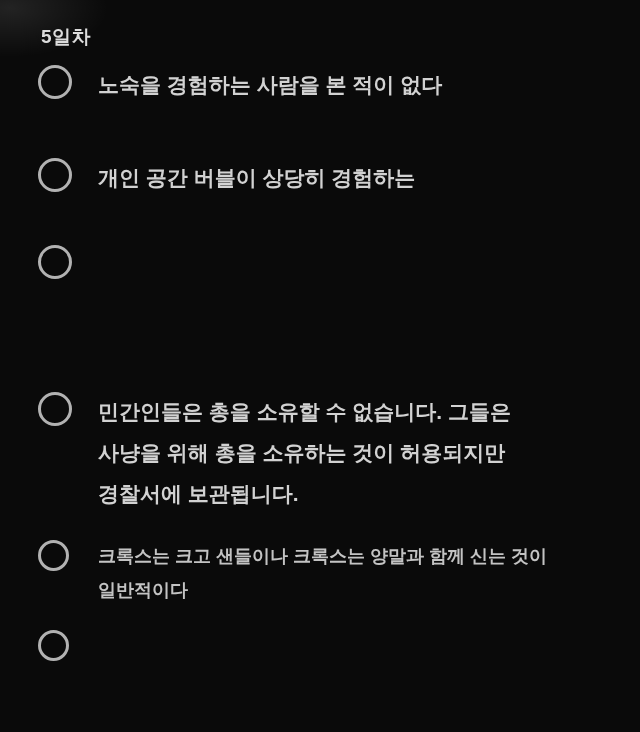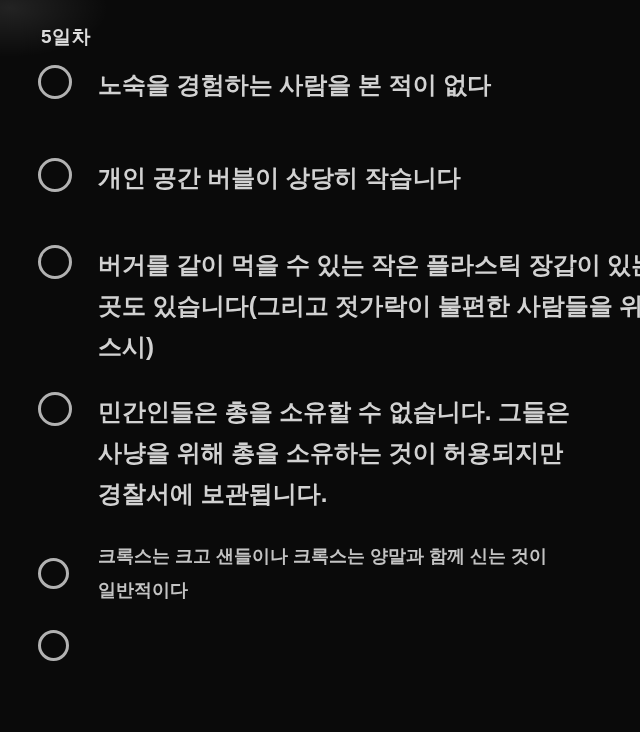--- a/index.html
+++ b/index.html
@@ -52,60 +52,57 @@
   .item.small .circle {
     width: 31px;
     height: 31px;
     margin-top: 1px;
     margin-right: 29px;
   }
   .item .text {
     white-space: pre;
   }
   .item.large .text {
-    font-size: 24px;
+    font-size: 21px;
     line-height: 41px;
     font-weight: 700;
     color: #d2d2d2;
   }
   .item.small .text {
     font-size: 18px;
     line-height: 34px;
     font-weight: 700;
     color: #c3c3c3;
   }
   .item-1 { top: 64px; }
   .item-2 { top: 157px; }
   .item-3 { top: 244px; }
   .item-4 { top: 391px; }
-  .item-5 { top: 539px; align-items: center; }
+  .item-5 { top: 539px; }
   .item-6 { top: 629px; }
 </style>
 </head>
 <body>
 
 <div class="page-title">5일차</div>
 
 <div class="checklist">
 
   <div class="item large item-1">
     <span class="circle"></span>
     <div class="text">노숙을 경험하는 사람을 본 적이 없다</div>
   </div>
 
   <div class="item large item-2">
     <span class="circle"></span>
-    <div class="text">개인 공간 버블이 상당히 작습니다</div>
+    <div class="text">개인 공간 버블이 상당히 경험하는</div>
   </div>
 
   <div class="item large item-3">
     <span class="circle"></span>
-    <div class="text">버거를 같이 먹을 수 있는 작은 플라스틱 장갑이 있는
-곳도 있습니다(그리고 젓가락이 불편한 사람들을 위한
-스시)</div>
   </div>
 
   <div class="item large item-4">
     <span class="circle"></span>
     <div class="text">민간인들은 총을 소유할 수 없습니다. 그들은
 사냥을 위해 총을 소유하는 것이 허용되지만
 경찰서에 보관됩니다.</div>
   </div>
 
   <div class="item small item-5">

